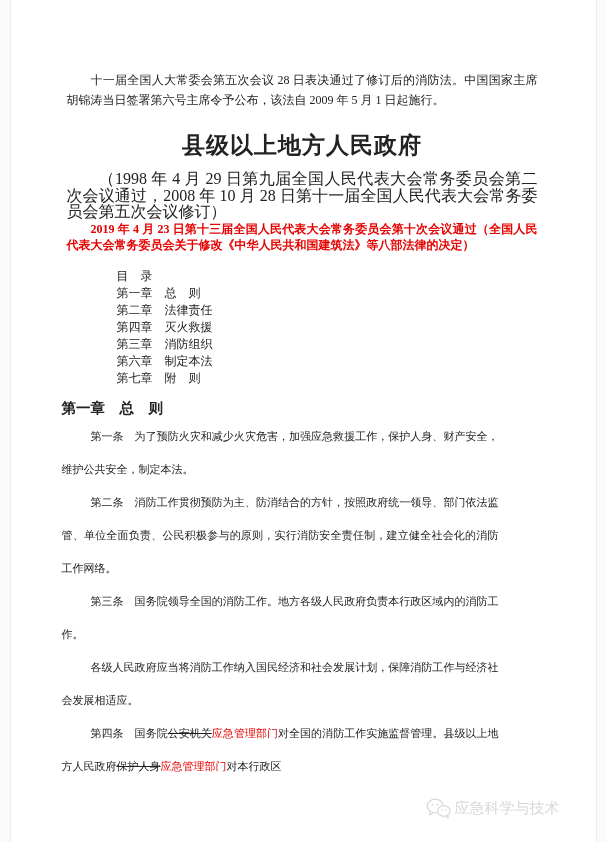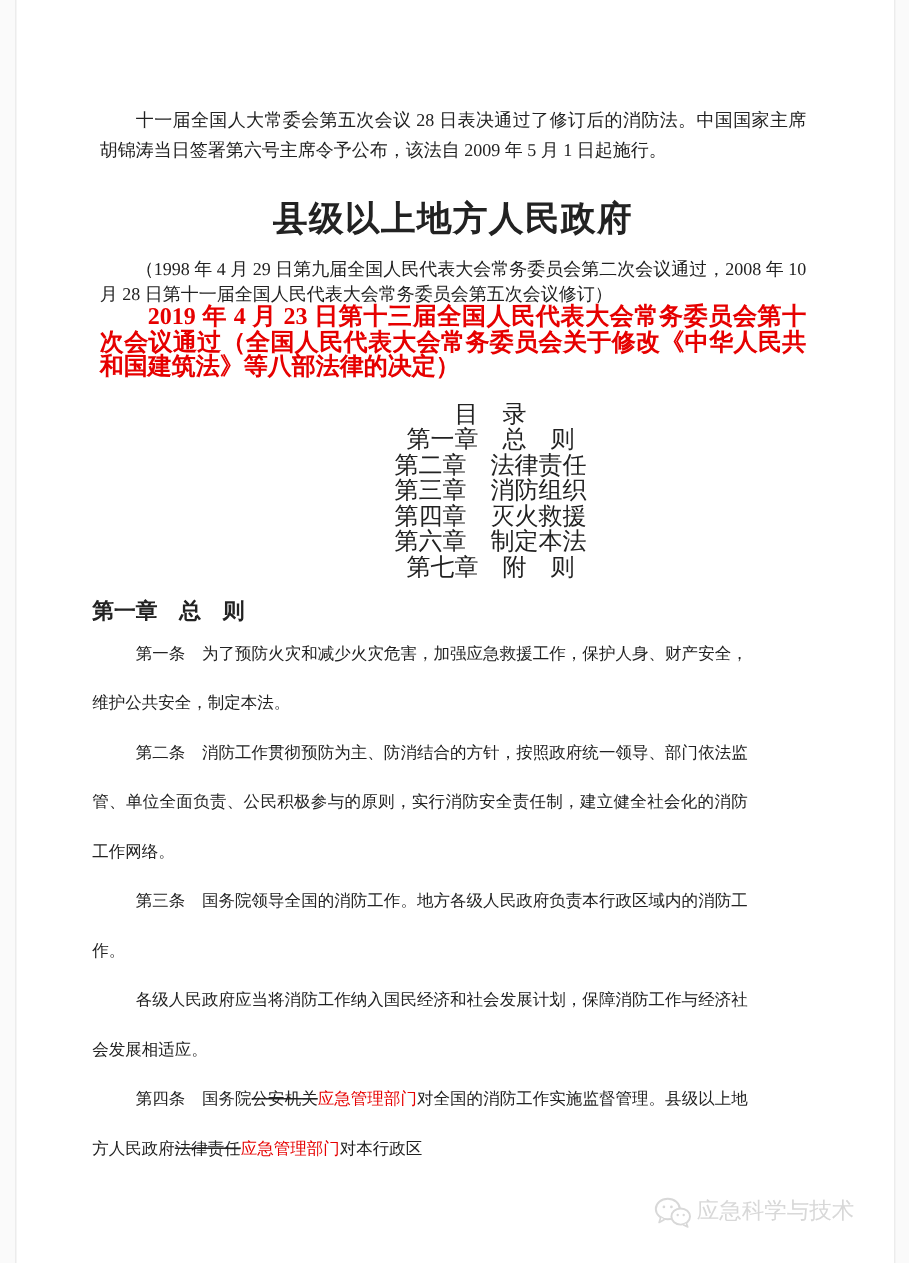--- a/index.html
+++ b/index.html
@@ -34,42 +34,41 @@
   .title {
     margin: 20px 0 0 0;
     font-size: 23px;
     line-height: 32px;
     font-weight: bold;
     text-align: center;
     letter-spacing: 1px;
   }
   .history {
     margin: 9px 0 0 0;
-    font-size: 12px;
+    font-size: 16px;
     line-height: 16.5px;
     text-align: justify;
     text-indent: 2em;
   }
   .amendment {
     margin: 0;
-    font-size: 16px;
+    font-size: 12px;
     line-height: 16.5px;
     text-align: justify;
     text-indent: 2em;
     font-weight: bold;
     color: var(--accent-red, #e60000);
   }
   .toc {
     margin-top: 14px;
   }
   .toc-line {
     margin: 0 0 0 50px;
-    font-size: 16px;
+    font-size: 12px;
     line-height: 17px;
-    text-align: center;
   }
   .chapter {
     margin: 12px 0 0 51px;
     font-size: 14.5px;
     line-height: 18px;
     font-weight: bold;
   }
   .articles {
     margin: 3px 0 0 51px;
     width: 437px;
@@ -83,21 +82,21 @@
   }
   .seg-strike {
     text-decoration: line-through;
   }
   .seg-red {
     color: var(--accent-red, #e60000);
   }
   .watermark {
     position: absolute;
     top: 797px;
-    right: 26px;
+    right: 36px;
     display: flex;
     align-items: center;
     gap: 4px;
     color: var(--watermark, #d8d8d8);
     font-size: 15px;
     line-height: 22px;
     font-family: "Liberation Sans", sans-serif;
   }
   .watermark svg {
     display: block;
@@ -111,35 +110,35 @@
   <div class="small-section">
     <p class="intro">十一届全国人大常委会第五次会议 28 日表决通过了修订后的消防法。中国国家主席胡锦涛当日签署第六号主席令予公布，该法自 2009 年 5 月 1 日起施行。</p>
     <h1 class="title">县级以上地方人民政府</h1>
     <p class="history">（1998 年 4 月 29 日第九届全国人民代表大会常务委员会第二次会议通过，2008 年 10 月 28 日第十一届全国人民代表大会常务委员会第五次会议修订）</p>
     <p class="amendment">2019 年 4 月 23 日第十三届全国人民代表大会常务委员会第十次会议通过（全国人民代表大会常务委员会关于修改《中华人民共和国建筑法》等八部法律的决定）</p>
 
     <div class="toc">
       <p class="toc-line">目　录</p>
       <p class="toc-line">第一章　总　则</p>
       <p class="toc-line">第二章　法律责任</p>
+      <p class="toc-line">第四章　灭火救援</p>
       <p class="toc-line">第三章　消防组织</p>
-      <p class="toc-line">第四章　灭火救援</p>
       <p class="toc-line">第六章　制定本法</p>
       <p class="toc-line">第七章　附　则</p>
     </div>
   </div>
 
   <h2 class="chapter">第一章　总　则</h2>
 
   <div class="articles">
     <p class="art"><span>第一条　为了预防火灾和减少火灾危害，加强应急救援工作，保护人身、财产安全，维护公共安全，制定本法。</span></p>
     <p class="art"><span>第二条　消防工作贯彻预防为主、防消结合的方针，按照政府统一领导、部门依法监管、单位全面负责、公民积极参与的原则，实行消防安全责任制，建立健全社会化的消防工作网络。</span></p>
     <p class="art"><span>第三条　国务院领导全国的消防工作。地方各级人民政府负责本行政区域内的消防工作。</span></p>
     <p class="art"><span>各级人民政府应当将消防工作纳入国民经济和社会发展计划，保障消防工作与经济社会发展相适应。</span></p>
-    <p class="art"><span>第四条　国务院</span><span class="seg-strike">公安机关</span><span class="seg-red">应急管理部门</span><span>对全国的消防工作实施监督管理。县级以上地方人民政府</span><span class="seg-strike">法律责任</span><span class="seg-red">应急管理部门</span><span>对本行政区</span></p>
+    <p class="art"><span>第四条　国务院</span><span class="seg-strike">公安机关</span><span class="seg-red">应急管理部门</span><span>对全国的消防工作实施监督管理。县级以上地方人民政府</span><span class="seg-strike">保护人身</span><span class="seg-red">应急管理部门</span><span>对本行政区</span></p>
   </div>
 
   <div class="watermark">
     <span>
       <svg width="25" height="21" viewBox="0 0 25 21" fill="none" xmlns="http://www.w3.org/2000/svg">
         <ellipse cx="9.2" cy="8" rx="8" ry="6.8" fill="#ffffff" stroke="#d8d8d8" stroke-width="1.3"></ellipse>
         <path d="M4.5 13.5 L3.4 17 L7 15" fill="#ffffff" stroke="#d8d8d8" stroke-width="1.1" stroke-linejoin="round"></path>
         <circle cx="6.6" cy="6.6" r="0.9" fill="#d8d8d8"></circle>
         <circle cx="11.6" cy="6.6" r="0.9" fill="#d8d8d8"></circle>
         <ellipse cx="17.8" cy="13" rx="6.2" ry="5.4" fill="#ffffff" stroke="#d8d8d8" stroke-width="1.3"></ellipse>

